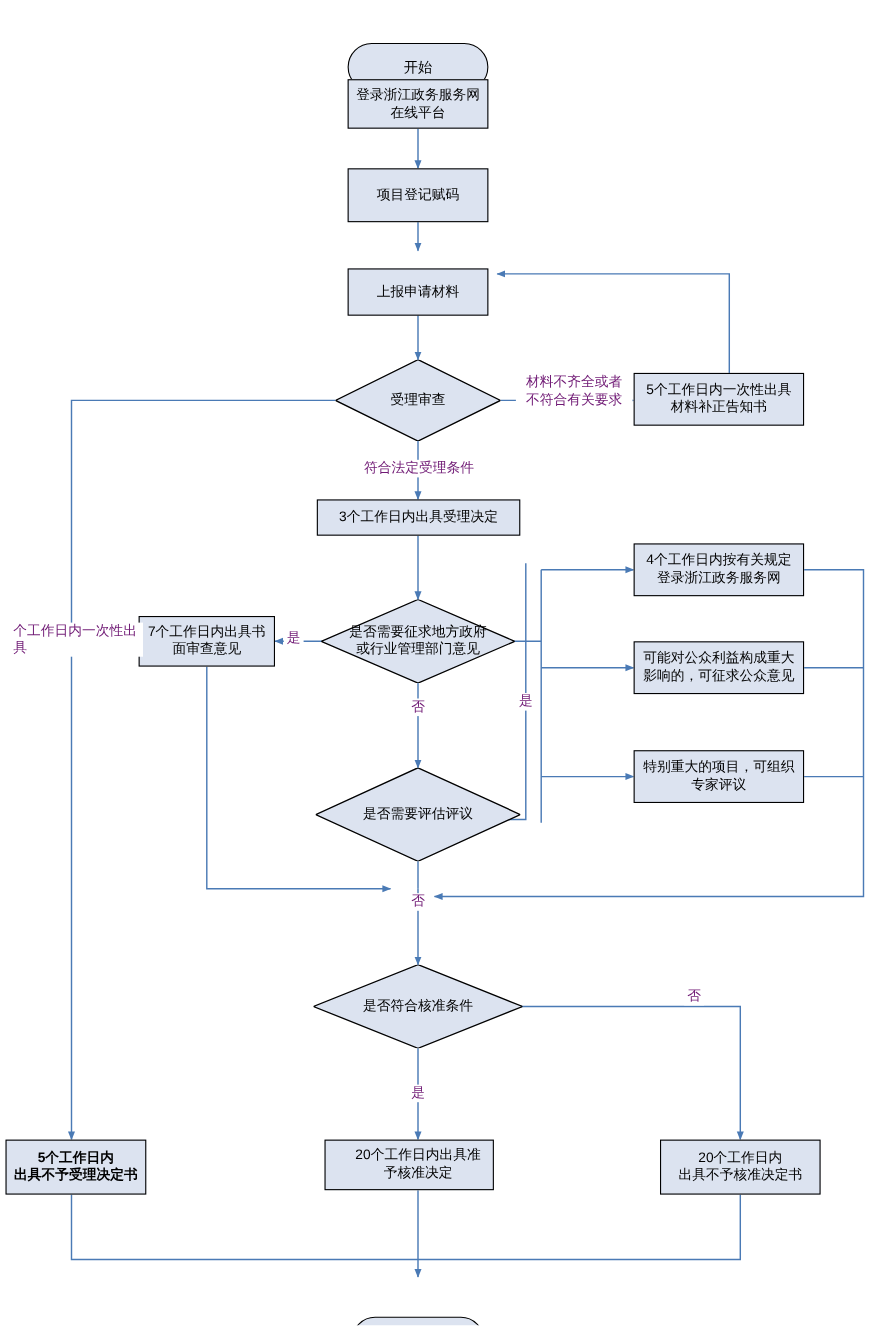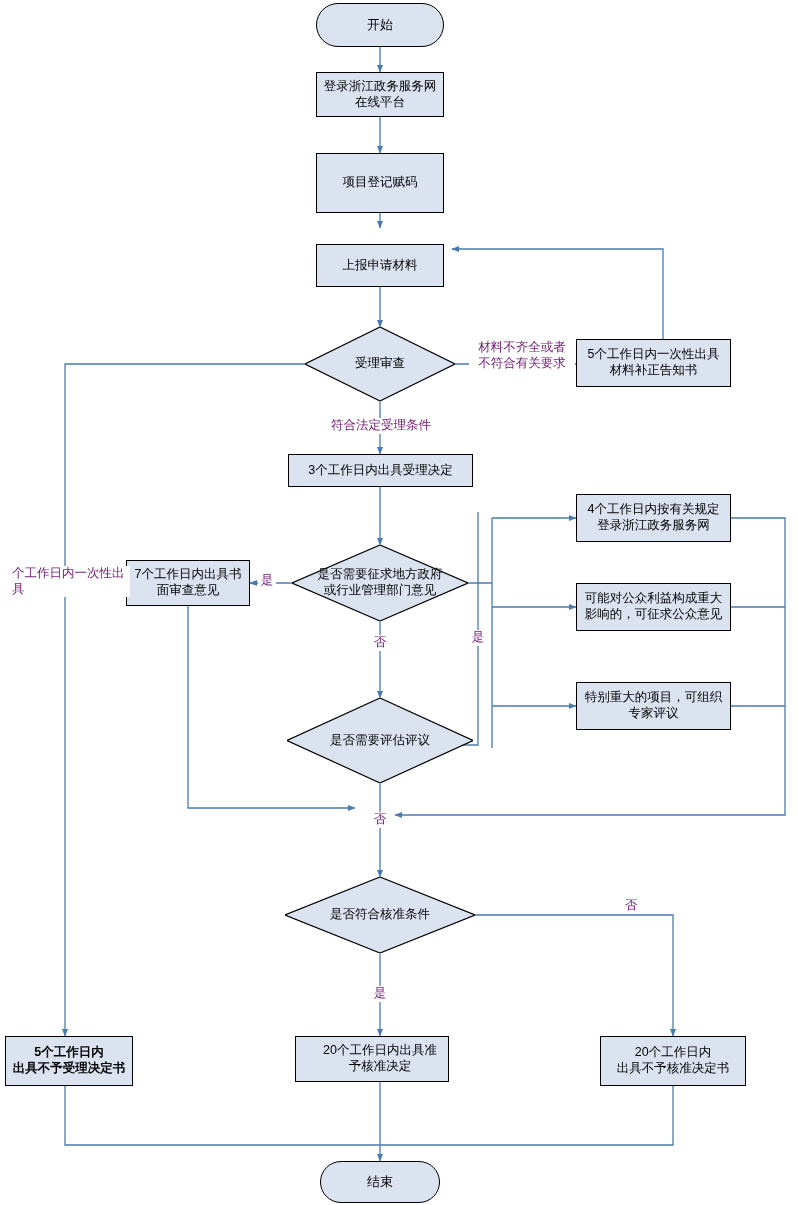--- a/index.html
+++ b/index.html
@@ -43,20 +43,21 @@
     background:#dce3f0;
     border:1px solid #000000;
     font-size:12.5px;
   }
   
   .term{
     background:#dce3f0;
     border:1px solid #000000;
     border-radius:22px;
     font-size:13px;
+    margin-top:36px;
   }
   
   .dec{
     background:transparent;
     border:none;
     font-size:12.5px;
   }
   .dec .dshape{
     position:absolute;
     left:0;top:0;
@@ -144,21 +145,21 @@
 
   <div class="node term" style="left:316px;top:3px;width:128px;height:44px;">
     <span class="txt">开始</span>
   </div>
 
   <div class="node proc" style="left:316px;top:72px;width:128px;height:45px;">
     <span class="txt">登录浙江政务服务网
 在线平台</span>
   </div>
 
-  <div class="node proc" style="left:316px;top:153px;width:128px;height:60px;">
+  <div class="node proc" style="left:316px;top:153px;width:128px;height:49px;">
     <span class="txt">项目登记赋码</span>
   </div>
 
   <div class="node proc" style="left:316px;top:244px;width:128px;height:43px;justify-content:flex-end;">
     <span class="txt">上报申请材料</span>
   </div>
 
   <div class="node dec" style="left:305px;top:327px;width:150px;height:74px;">
     <svg class="dshape" viewBox="0 0 150 74" preserveAspectRatio="none">
       <polygon points="75,0 150,37 75,74 0,37" fill="#dce3f0" stroke="#000000" stroke-width="1.2"></polygon>

